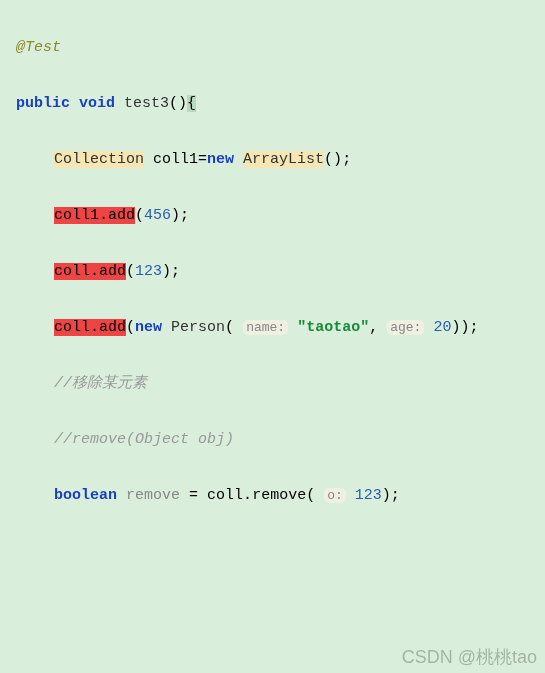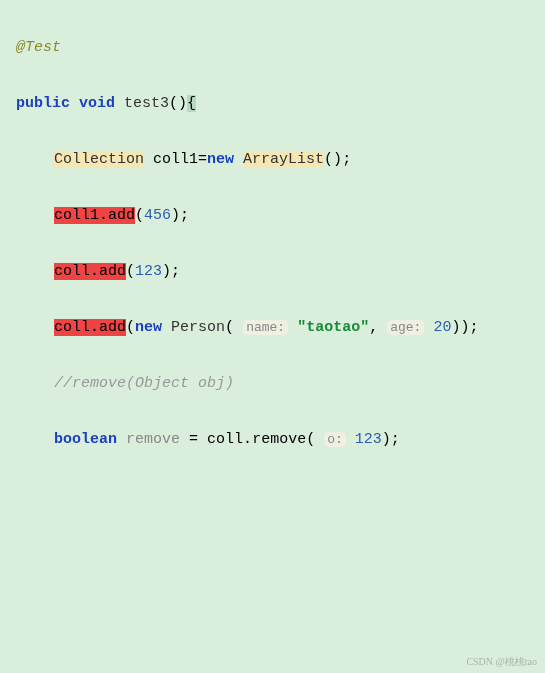--- a/index.html
+++ b/index.html
@@ -29,34 +29,35 @@
   .comment { color: #999; font-style: italic; }
   .grey { color: #888; }
   .hl { background: #f6e6b4; }                    
   .hlr { background: #ef4444; }                  
   .brace-hl { background: #b9d8c0; }
   .watermark {
     position: absolute;
     right: 8px;
     bottom: 4px;
     color: rgba(0,0,0,0.25);
-    font-family: Liberation Serif, serif;
-    font-size: 10px;
+    font-family: Liberation Sans, sans-serif;
+    font-size: 18px;
   }
 </style>
 </head>
 <body>
 
 <div class="code-area">
 <span class="line"><span class="anno">@Test</span></span>
 <span class="line"><span class="kw">public</span> <span class="kw">void</span> <span class="type">test3</span><span>(</span><span>)</span><span class="brace-hl">{</span></span>
 <span class="line indent1"><span class="hl type">Collection</span> <span>coll1</span><span>=</span><span class="kw">new</span> <span class="hl type">ArrayList</span><span>()</span><span>;</span></span>
 <span class="line indent1"><span class="hlr"><span>coll1</span><span>.</span><span>add</span></span><span>(</span><span class="num">456</span><span>)</span><span>;</span></span>
 <span class="line indent1"><span class="hlr"><span>coll</span><span>.</span><span>add</span></span><span>(</span><span class="num">123</span><span>)</span><span>;</span></span>
 <span class="line indent1"><span class="hlr"><span>coll</span><span>.</span><span>add</span></span><span>(</span><span class="kw">new</span> <span class="type">Person</span><span>(</span> <span class="hint">name:</span> <span class="str">"taotao"</span><span>, </span><span class="hint">age:</span> <span class="num">20</span><span>)</span><span>)</span><span>;</span></span>
+<span class="line indent1"><span class="comment">//移除某元素</span></span>
 <span class="line indent1"><span class="comment">//remove(Object obj)</span></span>
 <span class="line indent1"><span class="kw">boolean</span> <span class="grey">remove</span> <span>=</span> <span><span>coll</span><span>.</span><span>remove</span></span><span>(</span> <span class="hint">o:</span> <span class="num">123</span><span>)</span><span>;</span></span>
 
 
 
 
 
 
 
 

